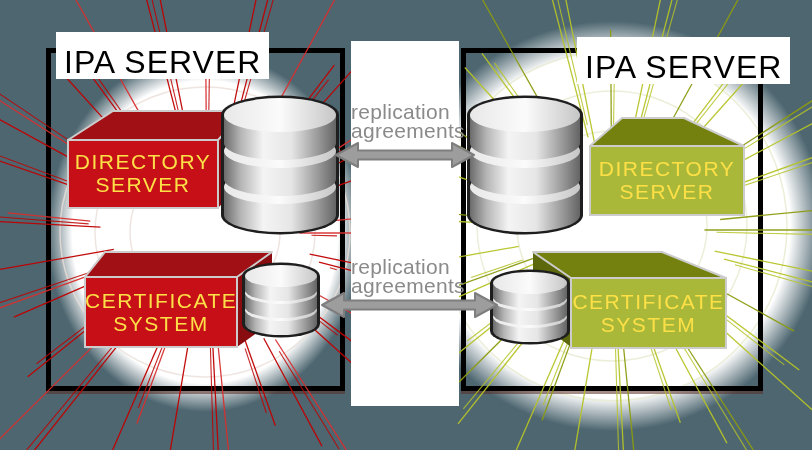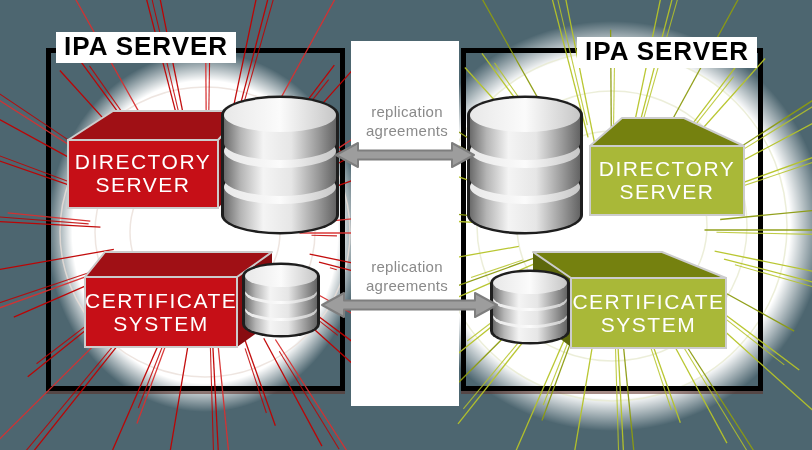--- a/index.html
+++ b/index.html
@@ -7,34 +7,34 @@
           font-family:"Liberation Sans",sans-serif;}
   .layer{position:absolute;left:0;top:0;width:812px;height:450px;}
   #glow-layer{z-index:1;}
   .panel{position:absolute;border:5px solid #000;z-index:2;box-sizing:border-box;
          box-shadow:0 3px 0 rgba(92,46,36,.55);}
   #left-panel{left:46px;top:48px;width:299px;height:343px;}
   #right-panel{left:461px;top:48px;width:302px;height:343px;}
   #rays-layer{z-index:3;}
   .band{position:absolute;left:351px;top:41px;width:108px;height:365px;background:#ffffff;z-index:4;}
   #objects-layer{z-index:5;}
-  .boxlabel{position:absolute;z-index:6;color:#ffffff;text-align:center;
+  .boxlabel{position:absolute;z-index:6;color:#fde047;text-align:center;
             font-size:21px;line-height:23px;letter-spacing:1.5px;}
   .boxlabel span{display:block;}
   #lbl-ds-left{left:68px;top:150px;width:150px;}
   #lbl-cs-left{left:85px;top:289px;width:152px;}
   #lbl-ds-right{left:590px;top:157px;width:154px;}
   #lbl-cs-right{left:571px;top:290px;width:155px;}
   .conlabel{position:absolute;left:351px;width:112px;z-index:6;color:#8a8a8a;
-            text-align:center;font-size:15px;line-height:19px;letter-spacing:.3px;}
+            text-align:left;font-size:21px;line-height:19px;letter-spacing:.3px;}
   .conlabel span{display:block;}
   #con-top{top:102px;}
   #con-bottom{top:257px;}
-  .title{position:absolute;z-index:7;background:#ffffff;color:#000;font-weight:700;
-         font-size:26px;line-height:28px;letter-spacing:1px;padding:0 8px 3px;white-space:nowrap;}
+  .title{position:absolute;z-index:7;background:#ffffff;color:#000;font-weight:400;
+         font-size:32px;line-height:28px;letter-spacing:1px;padding:16px 8px 3px;white-space:nowrap;}
   #title-left{left:56px;top:32px;}
   #title-right{left:577px;top:37px;}
 </style>
 </head>
 <body>
 
 <div class="canvas">
 
   <svg class="layer" id="glow-layer" viewBox="0 0 812 450">
     <defs>

